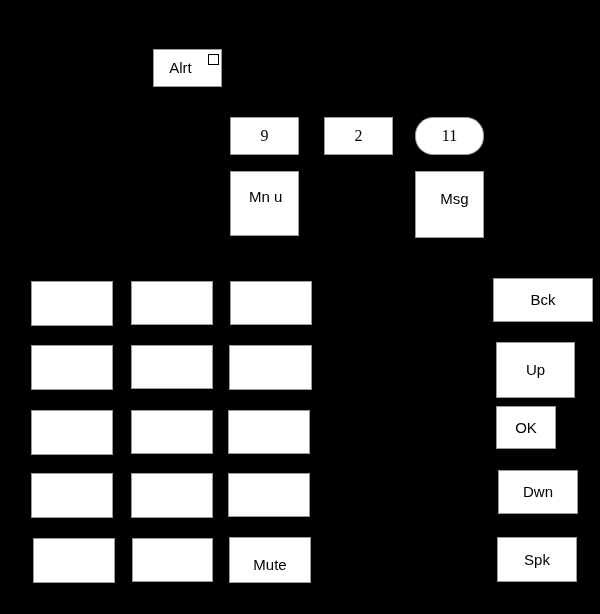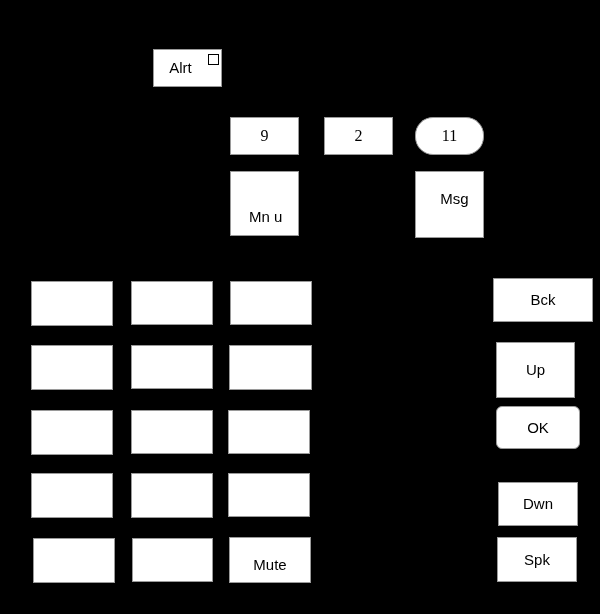--- a/index.html
+++ b/index.html
@@ -31,24 +31,24 @@
     overflow: hidden;
     padding: 0;
   }
   
   .btn.numeric {
     font-family: "Liberation Serif", serif;
     font-size: 16px;
   }
   
   .btn.wrap-left {
-    align-items: center;
+    align-items: flex-start;
     justify-content: flex-start;
     text-align: left;
-    padding: 26px 0 0 18px;
+    padding: 14px 0 0 18px;
     line-height: 1.45;
     white-space: normal;
     word-break: break-all;
   }
   
   .btn.label-high {
     align-items: flex-start;
     padding-top: 18px;
   }
   .btn.blank {
@@ -143,23 +143,23 @@
   <div class="btn label-high" style="left:229px; top:537px; width:82px; height:46px;text-align:center;">
     <span>Mute</span>
   </div>
 
   <div class="btn" style="left:493px; top:278px; width:100px; height:44px;">
     <span>Bck</span>
   </div>
   <div class="btn" style="left:496px; top:342px; width:79px; height:56px;">
     <span>Up</span>
   </div>
-  <div class="btn" style="left:496px; top:406px; width:84px; height:43px;border-radius:6px;">
+  <div class="btn" style="left:496px; top:406px; width:60px; height:43px;">
     <span>OK</span>
   </div>
-  <div class="btn" style="left:498px; top:470px; width:80px; height:44px;margin-top:12px;">
+  <div class="btn" style="left:498px; top:470px; width:80px; height:44px;">
     <span>Dwn</span>
   </div>
   <div class="btn" style="left:497px; top:537px; width:80px; height:45px;">
     <span>Spk</span>
   </div>
 
 </div>
 
 </body></html>

